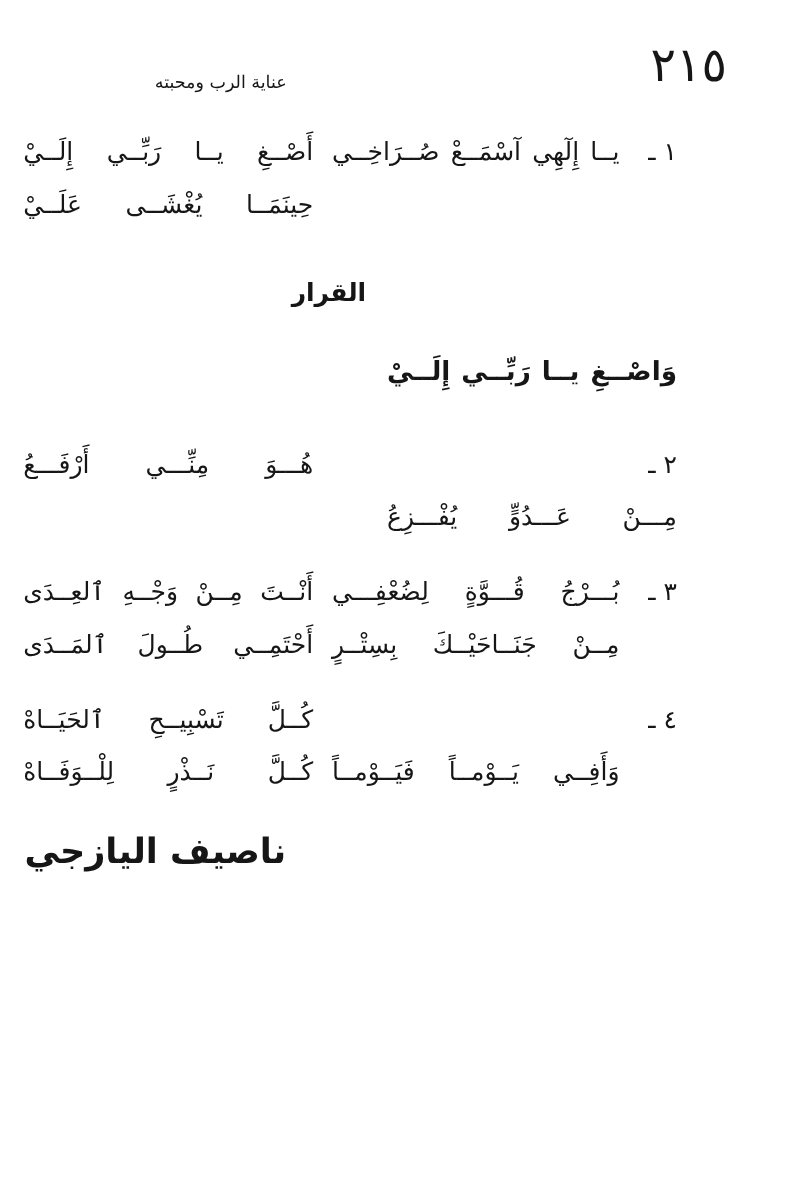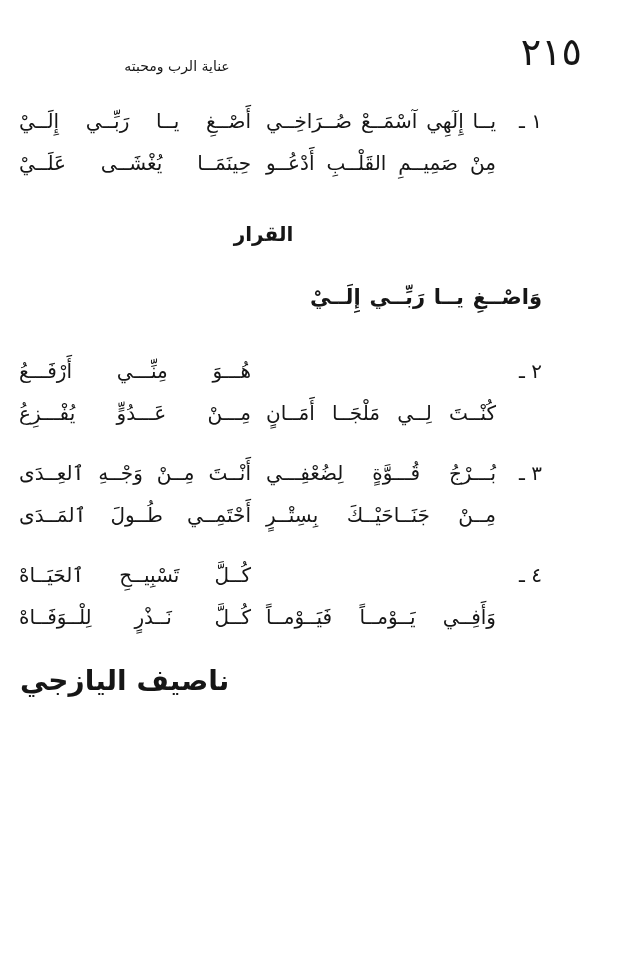--- a/index.html
+++ b/index.html
@@ -107,21 +107,20 @@
     <div class="line">
       <span class="hemi-right">
         <span class="vnum">١ ـ</span>
         <span class="htext">يــا إِلٓهِي آسْمَــعْ صُــرَاخِــي</span>
       </span>
       <span class="hemi-left">أَصْــغِ يــا رَبِّــي إِلَــيْ</span>
     </div>
     <div class="line">
       <span class="hemi-right">
         <span class="vnum"></span>
-        <span class="htext">مِنْ صَمِيــمِ القَلْــبِ أَدْعُــو</span>
       </span>
       <span class="hemi-left">حِينَمَــا يُغْشَــى عَلَــيْ</span>
     </div>
   </section>
 
   <div class="qarar-heading">القرار</div>
 
   <section class="block refrain" style="top:276px">
     <div class="line">
       <span class="hemi-left">وَاصْــغِ يــا رَبِّــي إِلَــيْ</span>
@@ -129,24 +128,20 @@
   </section>
 
   <section class="block" style="top:350px">
     <div class="line">
       <span class="hemi-right">
         <span class="vnum">٢ ـ</span>
       </span>
       <span class="hemi-left">هُـــوَ مِنِّـــي أَرْفَـــعُ</span>
     </div>
     <div class="line">
-      <span class="hemi-right">
-        <span class="vnum"></span>
-        <span class="htext">كُنْــتَ لِــي مَلْجَــا أَمَــانٍ</span>
-      </span>
       <span class="hemi-left">مِـــنْ عَـــدُوٍّ يُفْـــزِعُ</span>
     </div>
   </section>
 
   <section class="block" style="top:452px">
     <div class="line">
       <span class="hemi-right">
         <span class="vnum">٣ ـ</span>
         <span class="htext">بُـــرْجُ قُـــوَّةٍ لِضُعْفِـــي</span>
       </span>

